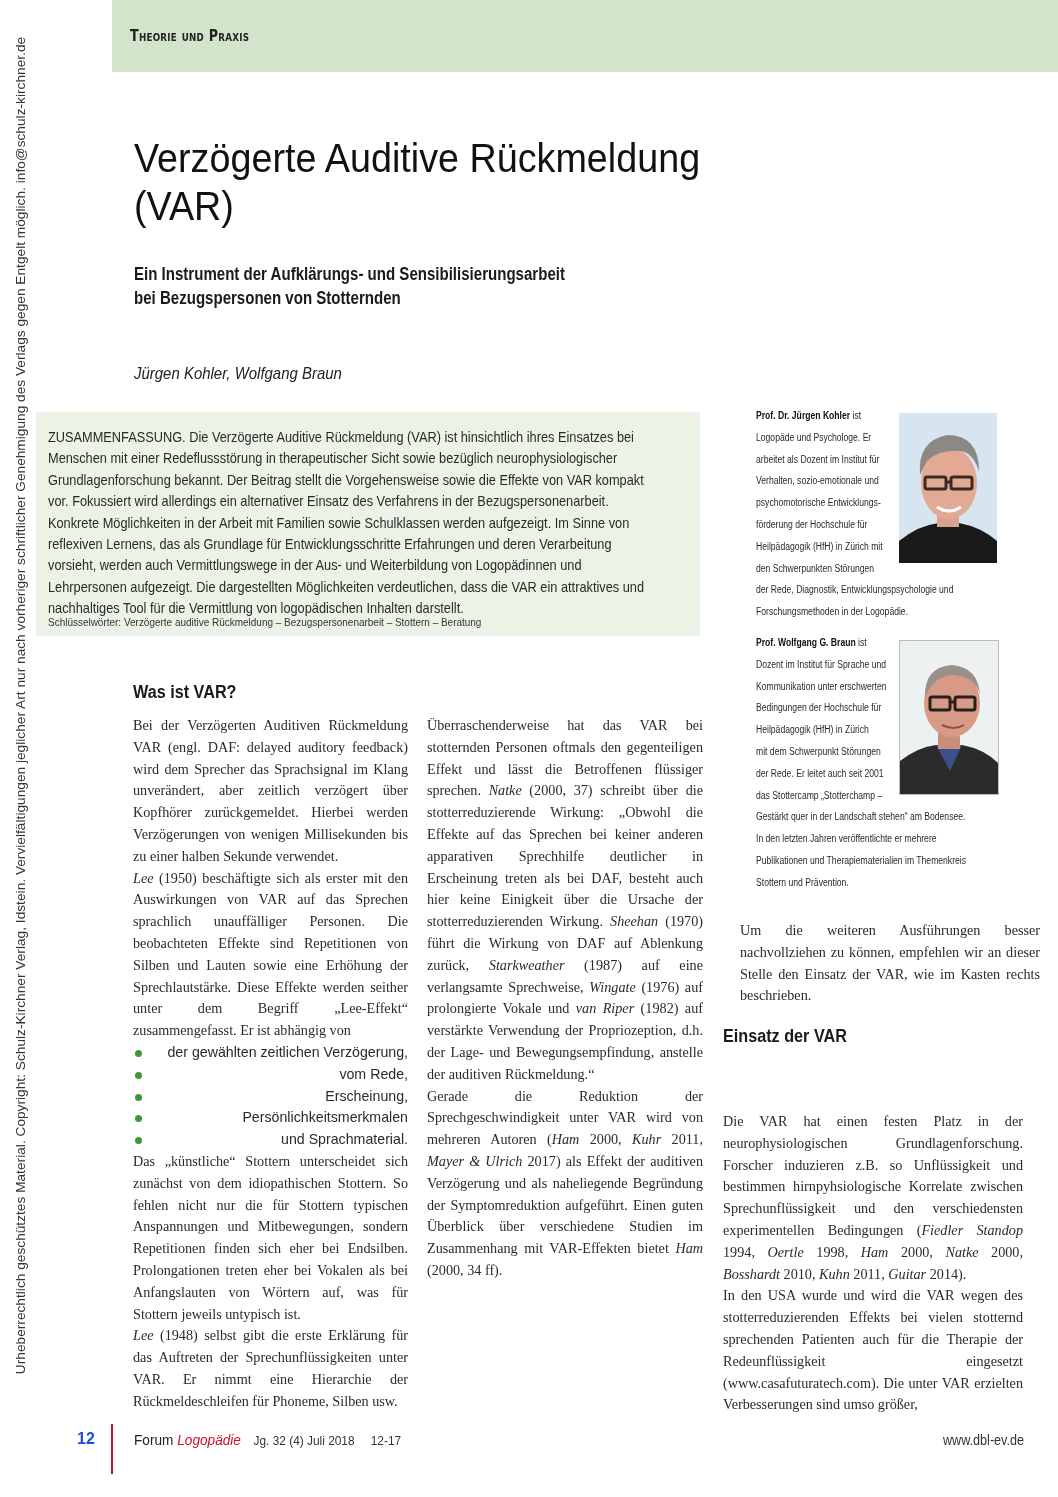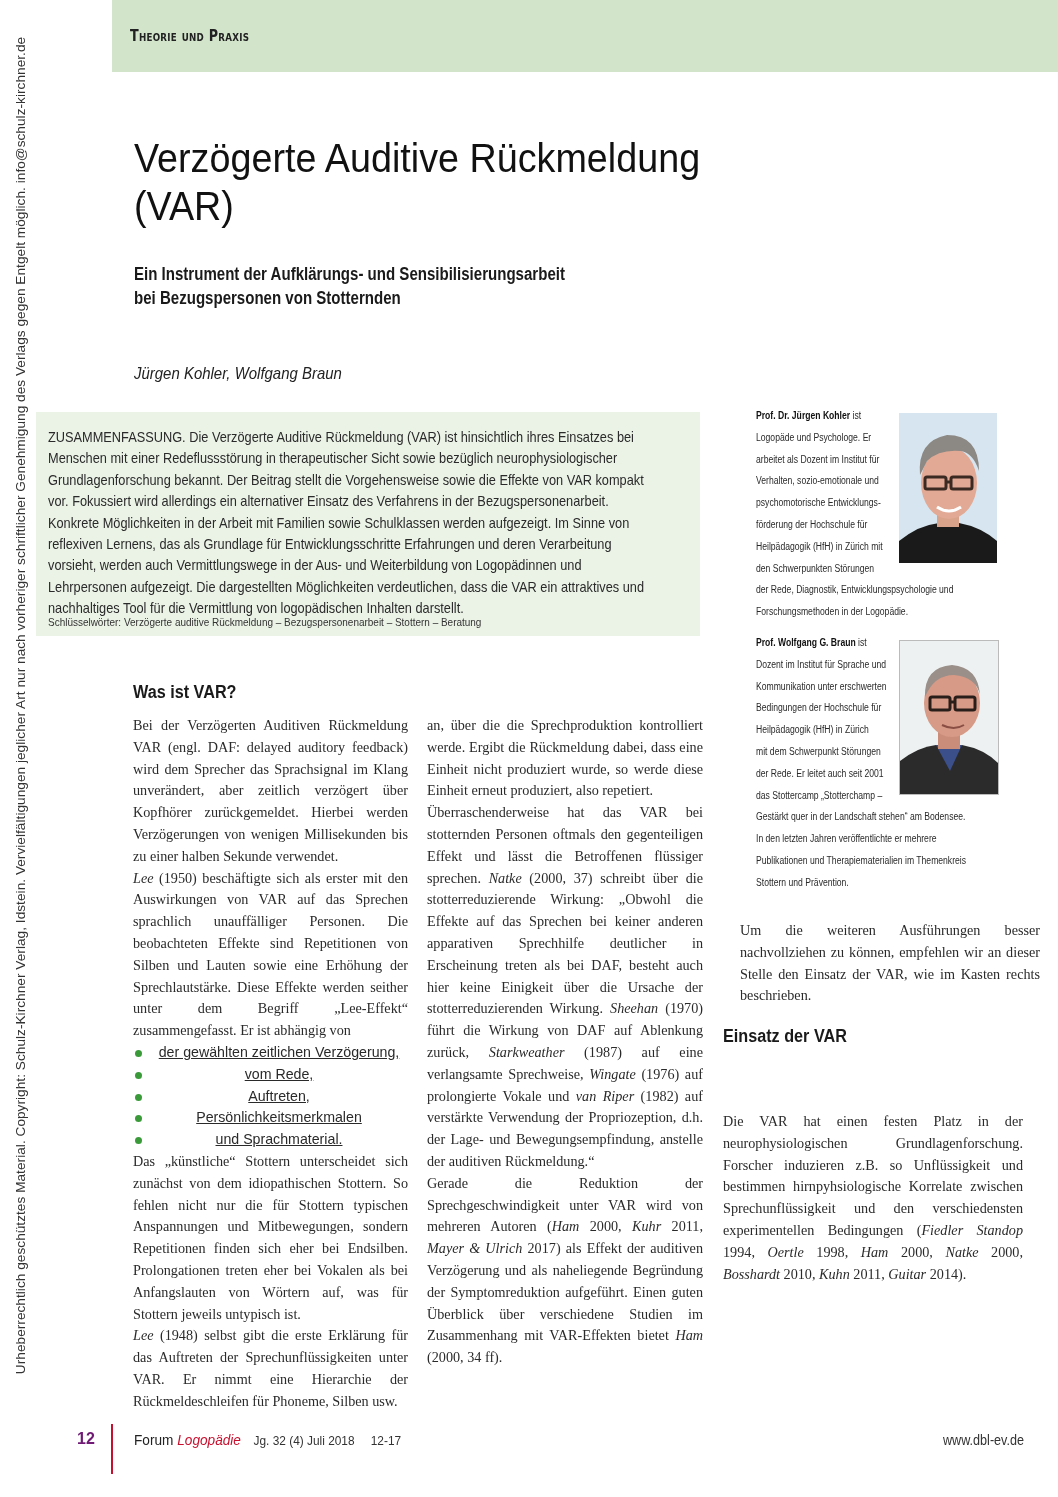--- a/index.html
+++ b/index.html
@@ -78,28 +78,28 @@
   .col-2 { left: 427px; top: 715px; width: 276px; }
   .col-3a { left: 723px; top: 920px; width: 300px; margin-left: 17px; }
   .col-3b { left: 723px; top: 1067px; width: 300px; margin-top: 44px; }
   .h2 {
     position: absolute; font-size: 18px; font-weight: bold; color: #1a1a1a;
     transform: scaleX(0.9); transform-origin: left; margin: 0;
   }
   .h2-was { left: 133px; top: 682px; }
   .h2-einsatz { left: 723px; top: 1026px; }
   ul.bullets { list-style: none; margin: 0; padding: 0; }
-  ul.bullets li { position: relative; padding-left: 17px; text-align: center; text-decoration: underline; }
+  ul.bullets li { position: relative; padding-left: 17px; text-align: right; }
   ul.bullets li .dot {
     position: absolute; left: 2px; top: 8px; width: 7px; height: 7px;
     border-radius: 50%; background: #3a9a3a;
   }
   i, em { font-style: italic; }
   .footer { position: absolute; top: 1430px; left: 0; width: 1058px; height: 60px; }
-  .page-num { position: absolute; left: 77px; top: 0; font-size: 16px; font-weight: bold; color: #701a75; }
+  .page-num { position: absolute; left: 77px; top: 0; font-size: 16px; font-weight: bold; color: #1d4ed8; }
   .footer-rule { position: absolute; left: 111px; top: -6px; width: 2px; height: 50px; background: #c8102e; }
   .journal { position: absolute; left: 134px; top: 1px; font-size: 15.5px; color: #222; white-space: nowrap;
     transform: scaleX(0.88); transform-origin: left; }
   .journal .brand { font-style: italic; color: #c8102e; }
   .journal .issue { font-size: 13.5px; color: #333; margin-left: 10px; }
   .journal .pages { font-size: 13.5px; color: #333; margin-left: 14px; }
   .website { position: absolute; right: 34px; top: 2px; font-size: 14px; color: #333;
     transform: scaleX(0.9); transform-origin: right; }
 </style>
 </head>
@@ -186,42 +186,42 @@
 </div>
 
 <h3 class="h2 h2-was">Was ist VAR?</h3>
 
 <div class="col col-1">
   <p class="para">Bei der Verzögerten Auditiven Rückmeldung VAR (engl. DAF: delayed auditory feedback) wird dem Sprecher das Sprachsignal im Klang unverändert, aber zeitlich verzögert über Kopfhörer zurückgemeldet. Hierbei werden Verzögerungen von wenigen Millisekunden bis zu einer halben Sekunde verwendet.</p>
   <p class="para"><i>Lee</i><span> (1950) beschäftigte sich als erster mit den Auswirkungen von VAR auf das Sprechen sprachlich unauffälliger Personen. Die beobachteten Effekte sind Repetitionen von Silben und Lauten sowie eine Erhöhung der Sprechlautstärke. Diese Effekte werden seither unter dem Begriff „Lee-Effekt“ zusammengefasst. Er ist abhängig von</span></p>
   <ul class="bullets">
     <li><span class="dot"></span><span>der gewählten zeitlichen Verzögerung,</span></li>
     <li><span class="dot"></span><span>vom Rede,</span></li>
-    <li><span class="dot"></span><span>Auftreten,</span></li>
+    <li><span class="dot"></span><span>Erscheinung,</span></li>
     <li><span class="dot"></span><span>Persönlichkeitsmerkmalen</span></li>
     <li><span class="dot"></span><span>und Sprachmaterial.</span></li>
   </ul>
   <p class="para">Das „künstliche“ Stottern unterscheidet sich zunächst von dem idiopathischen Stottern. So fehlen nicht nur die für Stottern typischen Anspannungen und Mitbewegungen, sondern Repetitionen finden sich eher bei Endsilben. Prolongationen treten eher bei Vokalen als bei Anfangslauten von Wörtern auf, was für Stottern jeweils untypisch ist.</p>
   <p class="para"><i>Lee</i><span> (1948) selbst gibt die erste Erklärung für das Auftreten der Sprechunflüssigkeiten unter VAR. Er nimmt eine Hierarchie der Rückmeldeschleifen für Phoneme, Silben usw.</span></p>
 </div>
 
 <div class="col col-2">
-  <p class="para">an, über die die Sprechproduktion kontrolliert werde. Ergibt die Rückmeldung dabei, dass eine Einheit nicht produziert wurde, so werde diese Einheit erneut produziert, also repetiert.</p>
   <p class="para"><span>Überraschenderweise hat das VAR bei stotternden Personen oftmals den gegenteiligen Effekt und lässt die Betroffenen flüssiger sprechen. </span><i>Natke</i><span> (2000, 37) schreibt über die stotterreduzierende Wirkung: „Obwohl die Effekte auf das Sprechen bei keiner anderen apparativen Sprechhilfe deutlicher in Erscheinung treten als bei DAF, besteht auch hier keine Einigkeit über die Ursache der stotterreduzierenden Wirkung. </span><i>Sheehan</i><span> (1970) führt die Wirkung von DAF auf Ablenkung zurück, </span><i>Starkweather</i><span> (1987) auf eine verlangsamte Sprechweise, </span><i>Wingate</i><span> (1976) auf prolongierte Vokale und </span><i>van Riper</i><span> (1982) auf verstärkte Verwendung der Propriozeption, d.h. der Lage- und Bewegungsempfindung, anstelle der auditiven Rückmeldung.“</span></p>
   <p class="para"><span>Gerade die Reduktion der Sprechgeschwindigkeit unter VAR wird von mehreren Autoren (</span><i>Ham</i><span> 2000, </span><i>Kuhr</i><span> 2011, </span><i>Mayer &amp; Ulrich</i><span> 2017) als Effekt der auditiven Verzögerung und als naheliegende Begründung der Symptomreduktion aufgeführt. Einen guten Überblick über verschiedene Studien im Zusammenhang mit VAR-Effekten bietet </span><i>Ham</i><span> (2000, 34 ff).</span></p>
 </div>
 
 <div class="col col-3a">
   <p class="para">Um die weiteren Ausführungen besser nachvollziehen zu können, empfehlen wir an dieser Stelle den Einsatz der VAR, wie im Kasten rechts beschrieben.</p>
 </div>
 
 <h3 class="h2 h2-einsatz">Einsatz der VAR</h3>
 
 <div class="col col-3b">
   <p class="para"><span>Die VAR hat einen festen Platz in der neurophysiologischen Grundlagenforschung. Forscher induzieren z.B. so Unflüssigkeit und bestimmen hirnpyhsiologische Korrelate zwischen Sprechunflüssigkeit und den verschiedensten experimentellen Bedingungen (</span><i>Fiedler Standop</i><span> 1994, </span><i>Oertle</i><span> 1998, </span><i>Ham</i><span> 2000, </span><i>Natke</i><span> 2000, </span><i>Bosshardt</i><span> 2010, </span><i>Kuhn</i><span> 2011, </span><i>Guitar</i><span> 2014).</span></p>
+  <p class="para">In den USA wurde und wird die VAR wegen des stotterreduzierenden Effekts bei vielen stotternd sprechenden Patienten auch für die Therapie der Redeunflüssigkeit eingesetzt (www.casafuturatech.com). Die unter VAR erzielten Verbesserungen sind umso größer,</p>
 </div>
 
 <div class="footer">
   <div class="page-num">12</div>
   <div class="footer-rule"></div>
   <div class="journal">
     <span>Forum</span>
     <span class="brand">Logopädie</span>
     <span class="issue">Jg. 32 (4)  Juli 2018</span>
     <span class="pages">12-17</span>

